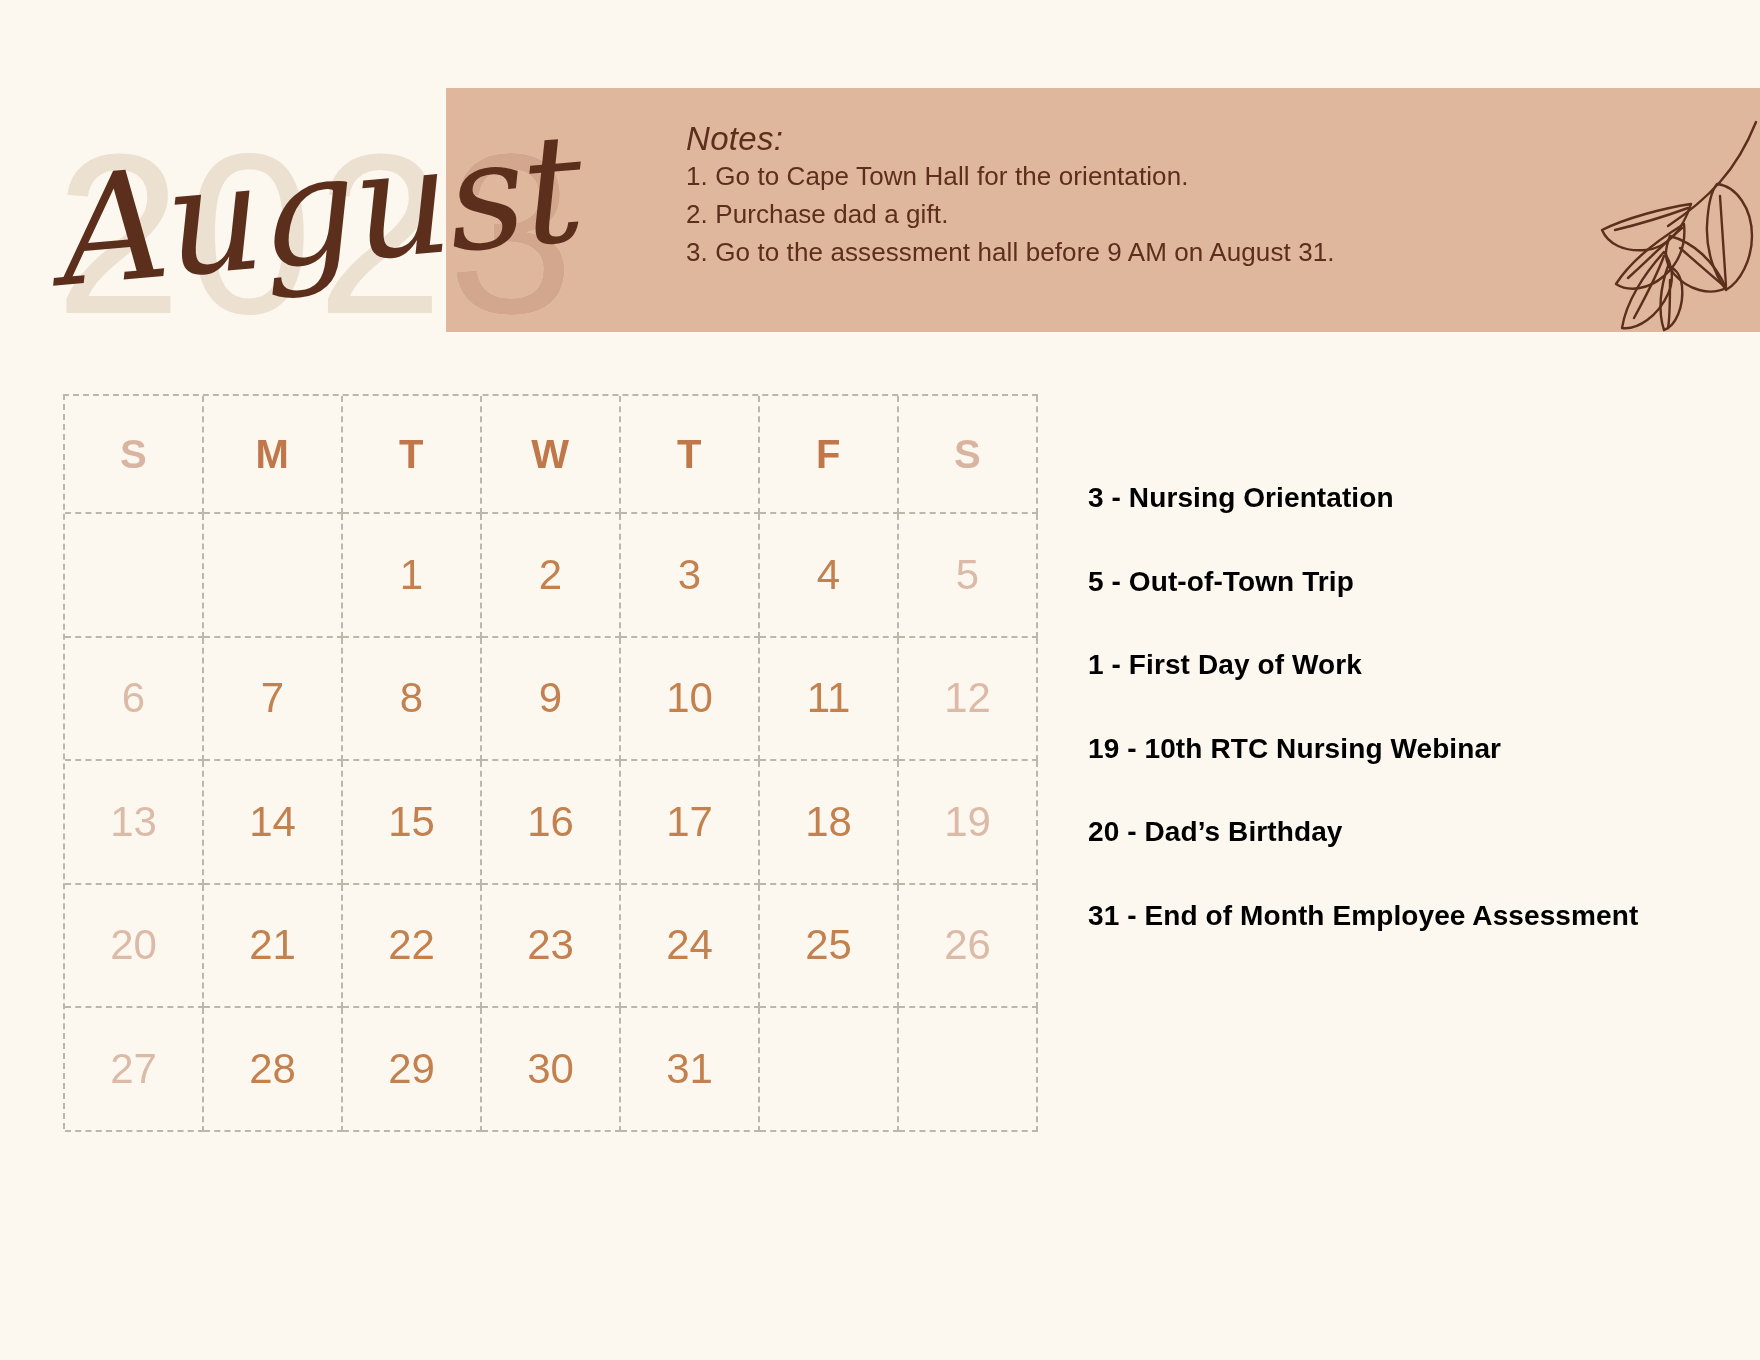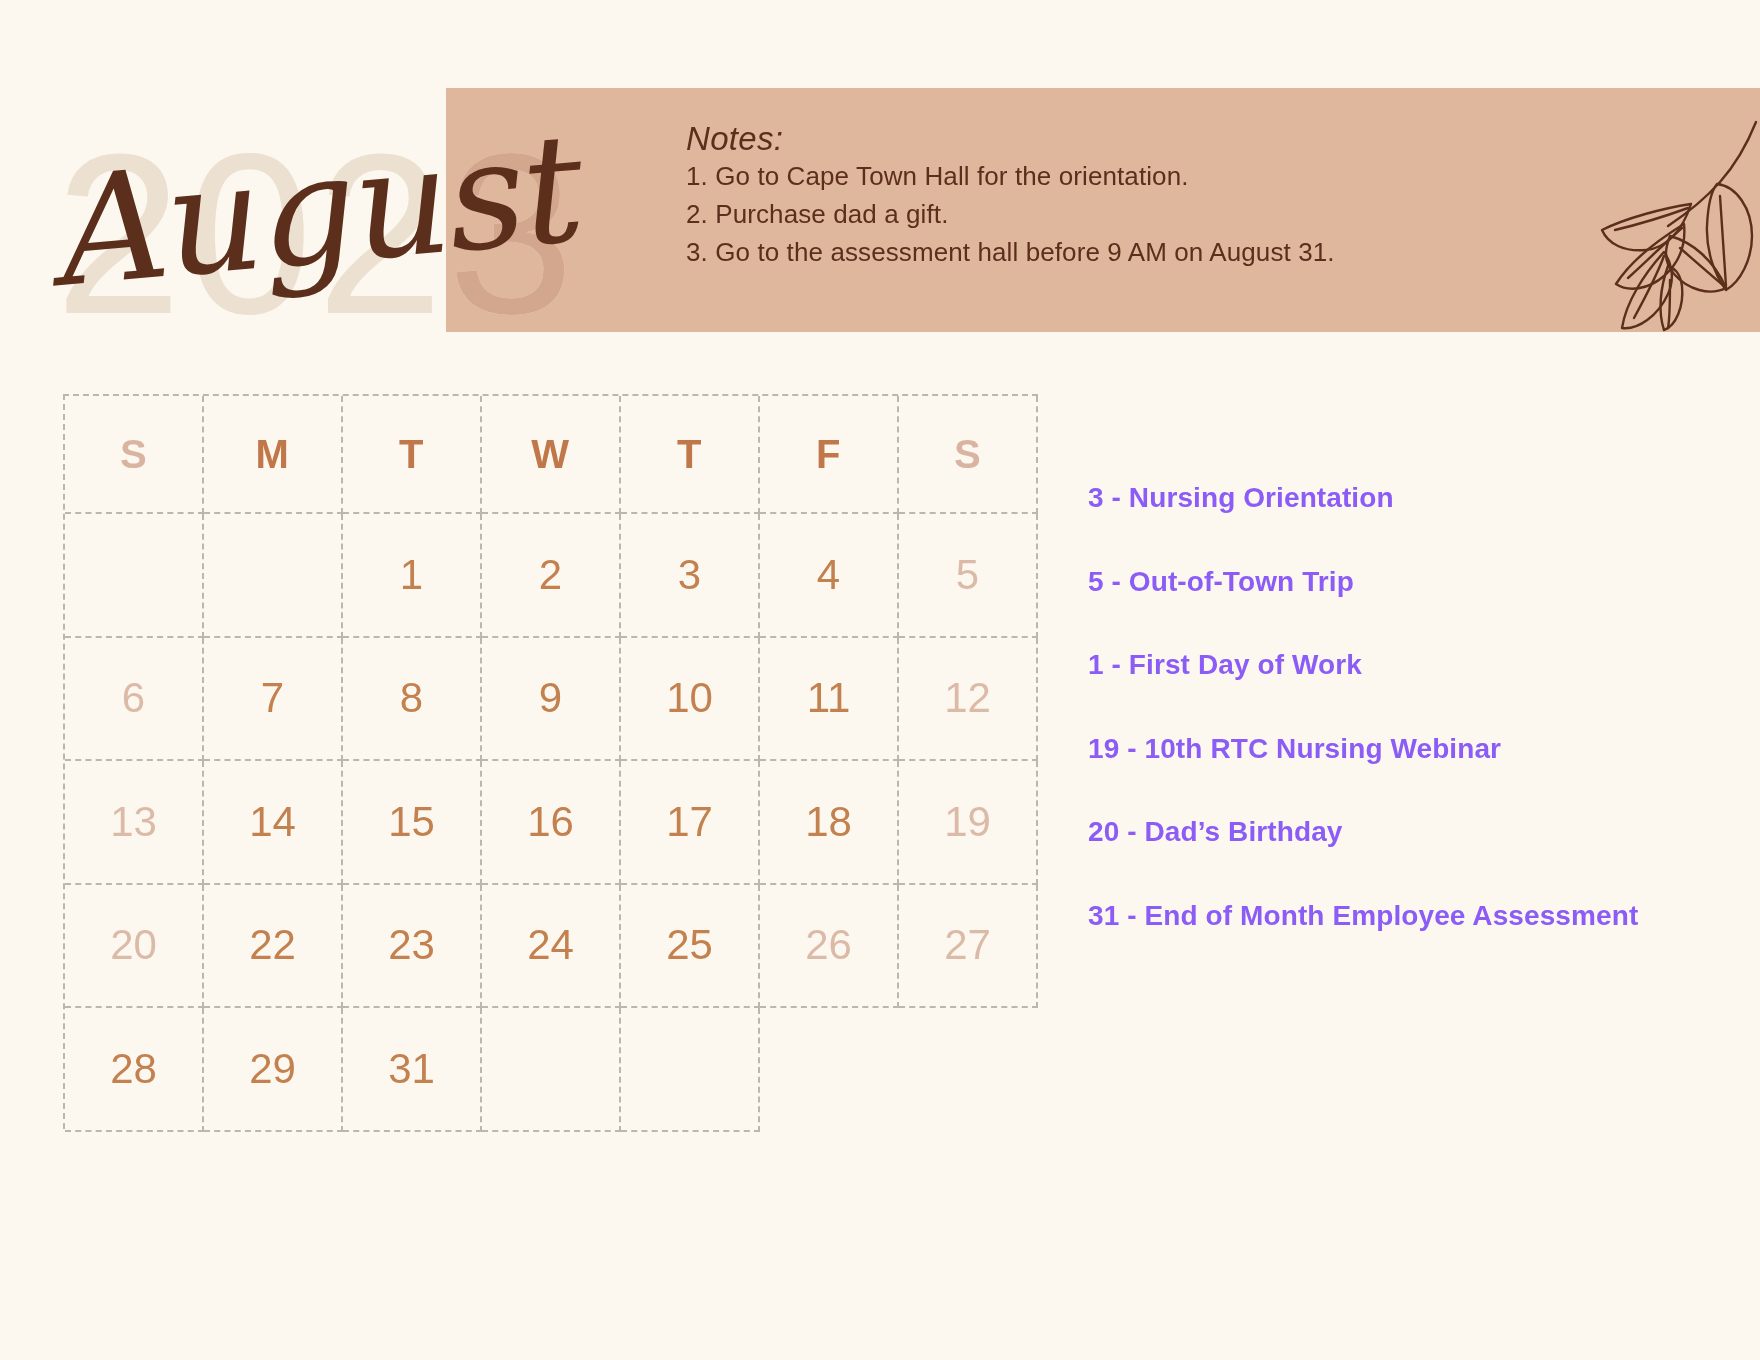--- a/index.html
+++ b/index.html
@@ -171,21 +171,21 @@
   #events {
     position:absolute;
     left:1088px;
     top:480px;
     width:560px;
   }
   .event {
     font-family:"Liberation Sans", sans-serif;
     font-size:28px;
     font-weight:700;
-    color:#8b5cf6;
+    color:#000000;
     line-height:1.27;
     margin-bottom:48px;
     letter-spacing:0.1px;
   }
   .event:last-child { margin-bottom:12px; }
 </style>
 </head>
 <body>
 
 <div id="page">
@@ -323,20 +323,23 @@
           <span class="daynum">18</span>
         </div>
       <div class="cell">
           <span class="daynum weekend">19</span>
         </div>
 
       <div class="cell">
           <span class="daynum weekend">20</span>
         </div>
       <div class="cell">
+          <span class="daynum">21</span>
+        </div>
+      <div class="cell">
           <span class="daynum">22</span>
         </div>
       <div class="cell">
           <span class="daynum">23</span>
         </div>
       <div class="cell">
           <span class="daynum">24</span>
         </div>
       <div class="cell">
           <span class="daynum">25</span>
@@ -346,20 +349,23 @@
         </div>
 
       <div class="cell">
           <span class="daynum weekend">27</span>
         </div>
       <div class="cell">
           <span class="daynum">28</span>
         </div>
       <div class="cell">
           <span class="daynum">29</span>
+        </div>
+      <div class="cell">
+          <span class="daynum">30</span>
         </div>
       <div class="cell">
           <span class="daynum">31</span>
         </div>
       <div class="cell">
           <span class="daynum"></span>
         </div>
       <div class="cell">
           <span class="daynum weekend"></span>
         </div>

